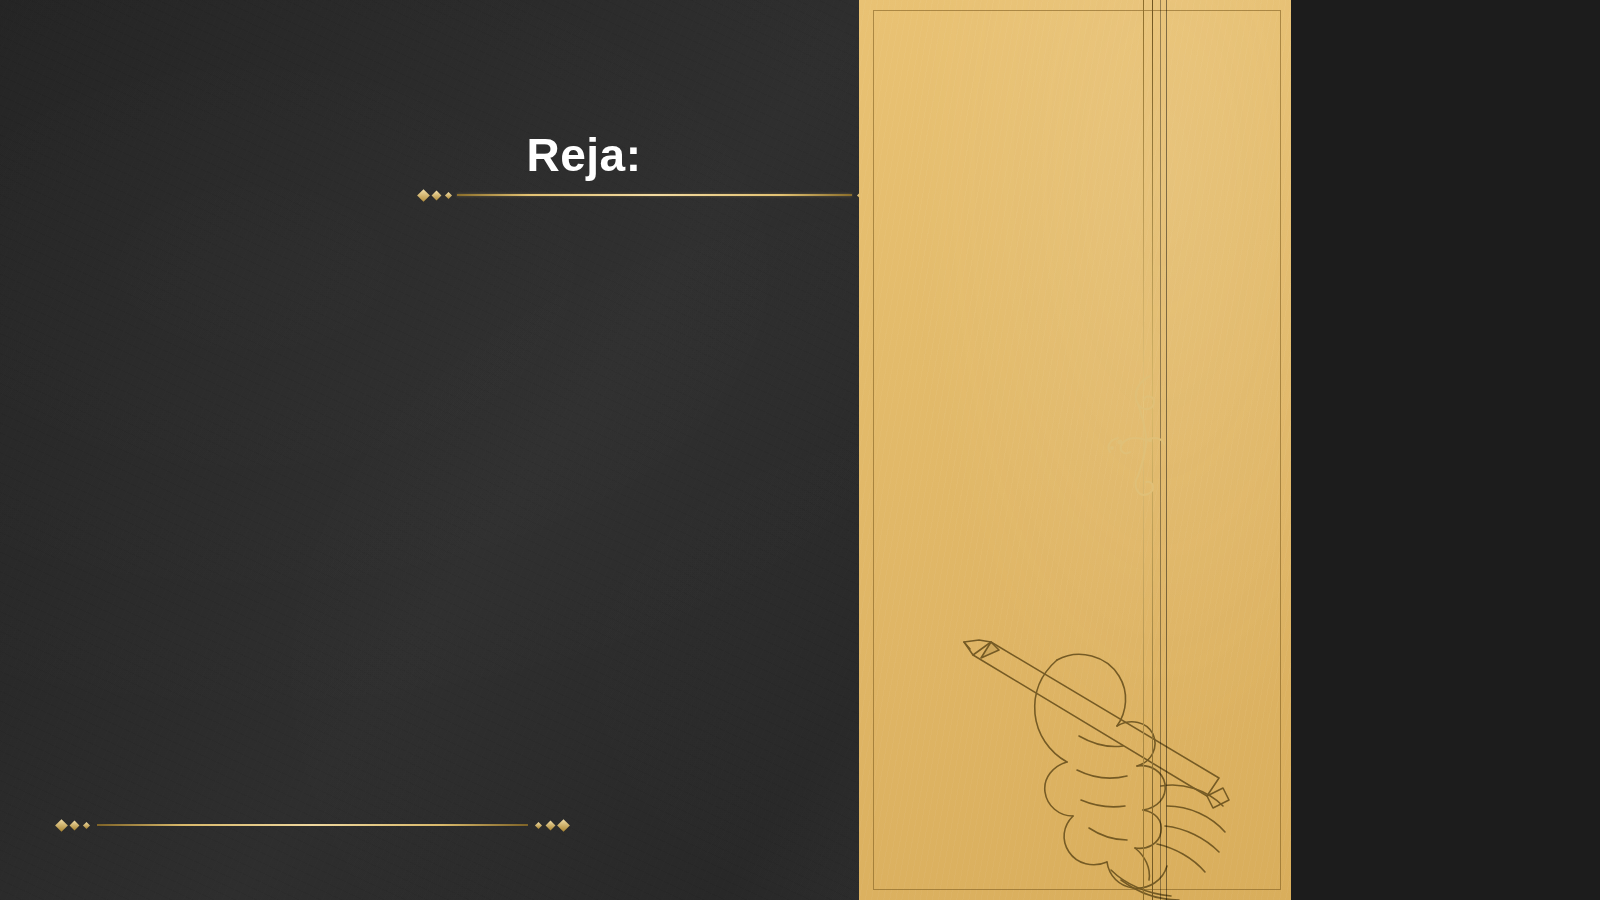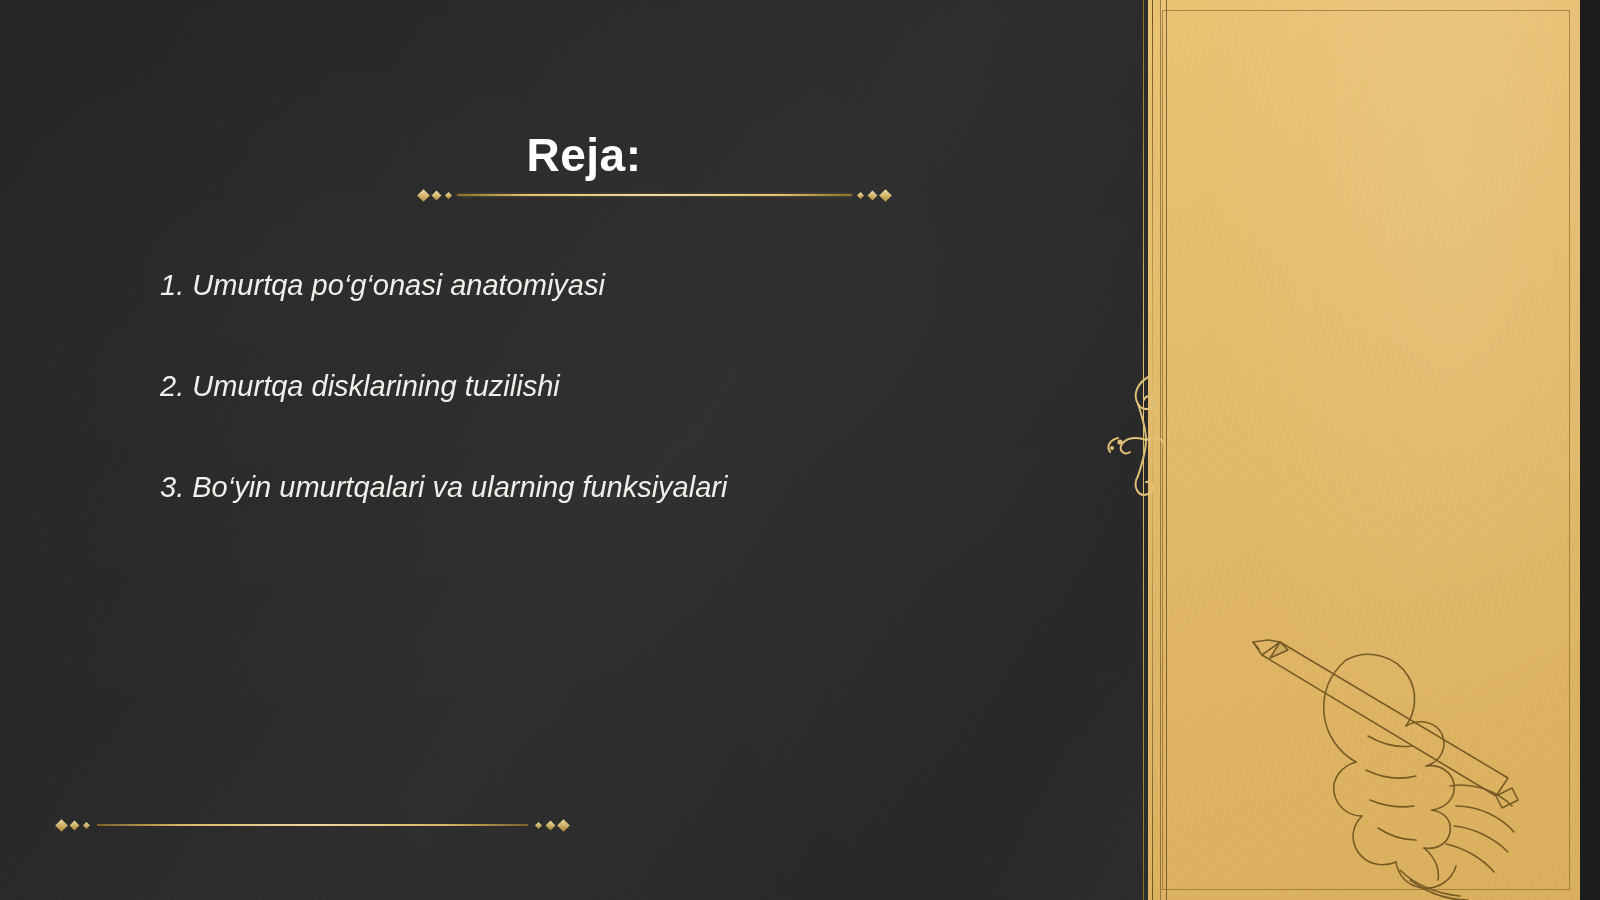--- a/index.html
+++ b/index.html
@@ -9,21 +9,21 @@
   }
   body {
     width: 1600px;
     height: 900px;
     overflow: hidden;
     font-family: "Liberation Sans", sans-serif;
   }
 
   .slide {
     position: relative;
-    width: 1580px;
+    width: 1291px;
     height: 900px;
     background: #2b2b2b;
     background-image:
       radial-gradient(ellipse at 20% 30%, rgba(255,255,255,0.018) 0%, rgba(255,255,255,0) 55%),
       radial-gradient(ellipse at 70% 75%, rgba(255,255,255,0.012) 0%, rgba(255,255,255,0) 60%),
       linear-gradient(125deg, #232323 0%, #2e2e2e 45%, #272727 70%, #333333 100%);
     overflow: hidden;
   }
 
   
@@ -235,25 +235,20 @@
       <span class="diamond d2"></span>
       <span class="diamond d3"></span>
     </div>
     <div class="tip right">
       <span class="diamond d1"></span>
       <span class="diamond d2"></span>
       <span class="diamond d3"></span>
     </div>
   </div>
 
-  <div class="list">
-    <div class="list-item">1. Umurtqa po‘g‘onasi anatomiyasi</div>
-    <div class="list-item">2. Umurtqa disklarining tuzilishi</div>
-    <div class="list-item">3. Bo‘yin umurtqalari va ularning funksiyalari</div>
-  </div>
 
   <div class="bottom-orn">
     <div class="bar"></div>
     <div class="tip left">
       <span class="diamond d1"></span>
       <span class="diamond d2"></span>
       <span class="diamond d3"></span>
     </div>
     <div class="tip right">
       <span class="diamond d1"></span>

